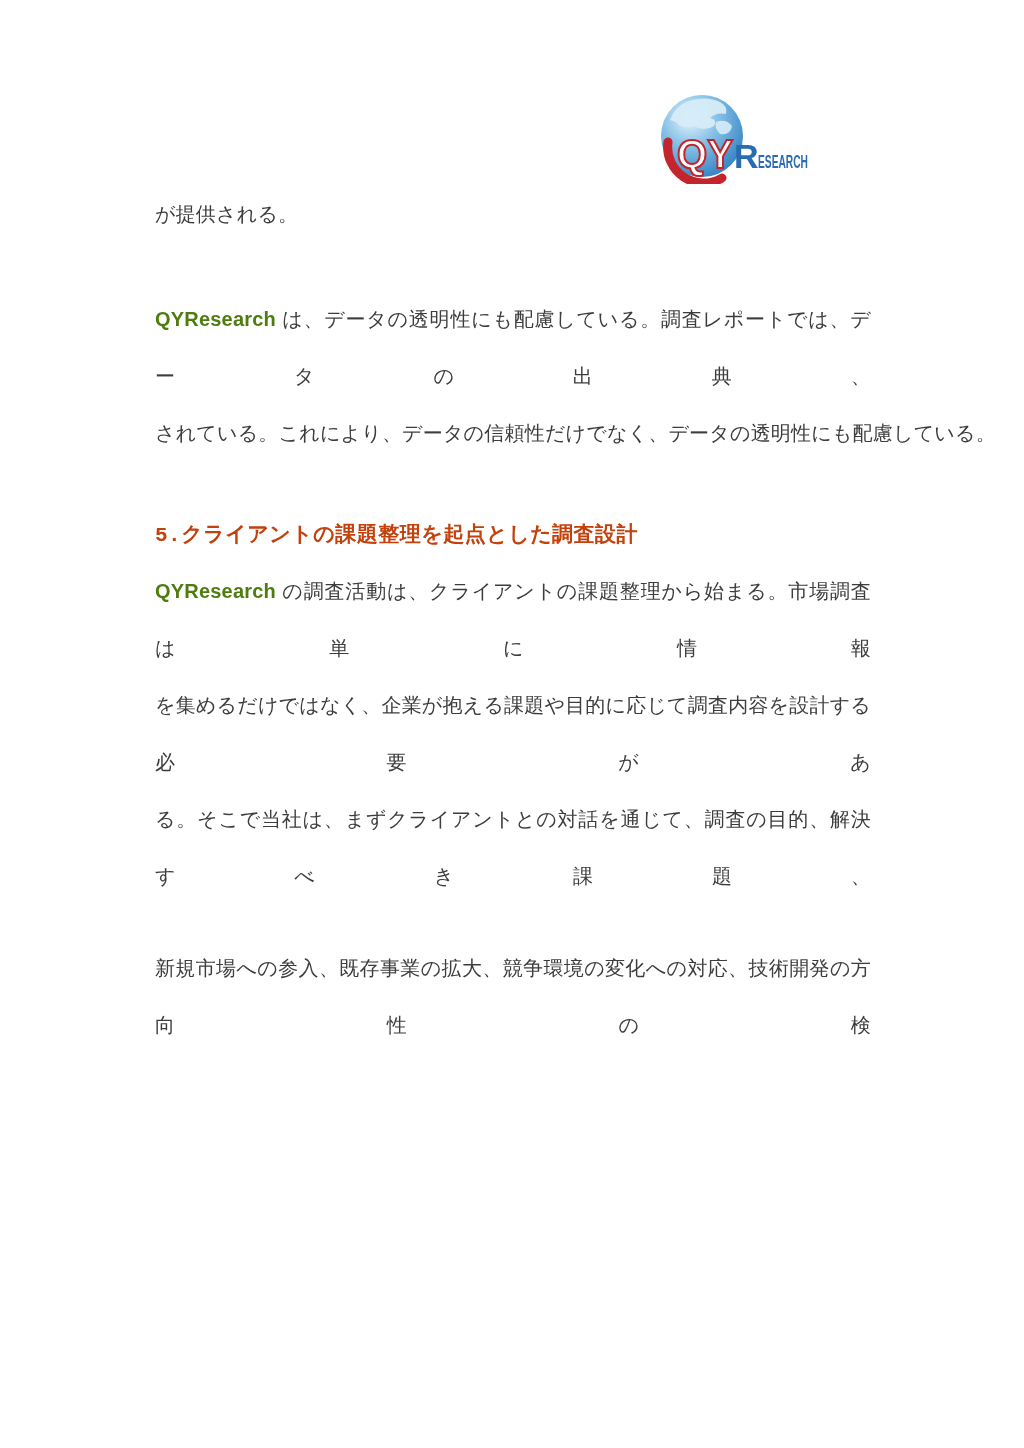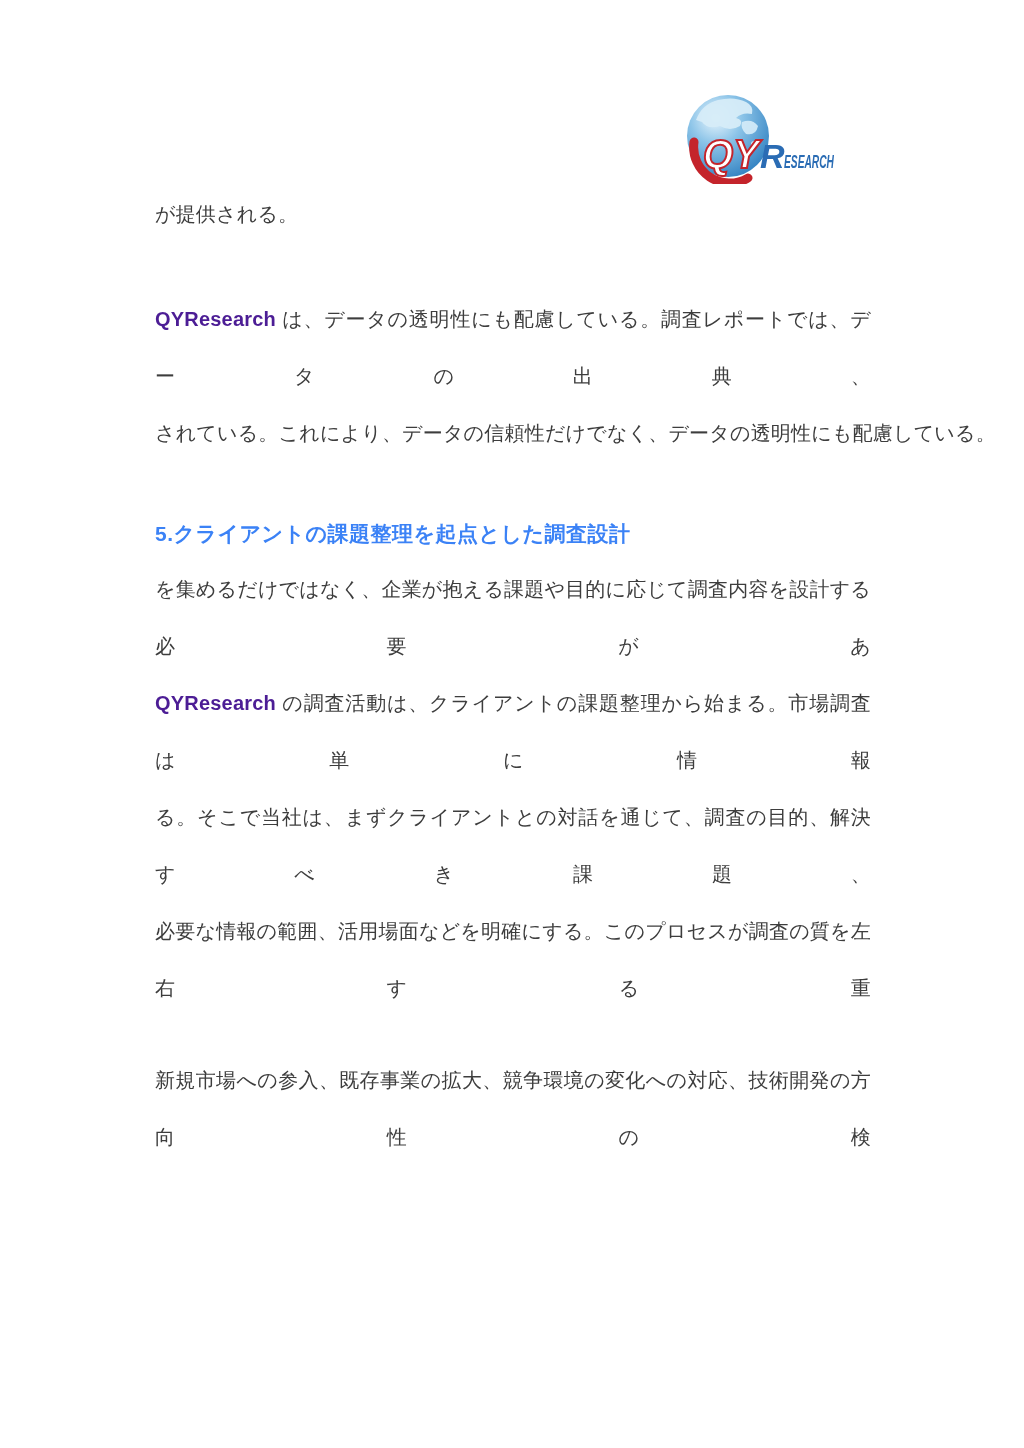--- a/index.html
+++ b/index.html
@@ -7,25 +7,24 @@
   .page {
     position: relative;
     width: 1024px;
     height: 1448px;
     background: #ffffff;
     overflow: hidden;
     font-family: "Liberation Sans", "DejaVu Sans", sans-serif;
   }
   .logo-wrap {
     position: absolute;
-    left: 682px;
+    left: 656px;
     top: 92px;
     width: 160px;
     height: 92px;
-    font-style: italic;
   }
   .doc-body {
     position: absolute;
     left: 155px;
     top: 0;
     width: 716px;
     padding-top: 186px;
     color: #3d3d3d;
   }
   .block { margin: 0; }
@@ -45,22 +44,22 @@
     text-align-last: justify;
     text-justify: inter-character;
   }
   .heading .line {
     font-size: 21px;
     line-height: 32px;
     font-weight: bold;
     color: #2f5496;
     letter-spacing: 0.5px;
   }
-  .seg.bold { font-weight: bold; color: #4c1d95; }
-  .heading .seg.bold { color: #3b82f6; }
+  .seg.bold { font-weight: bold; color: #4d7c0f; }
+  .heading .seg.bold { color: #c2410c; font-family: Liberation Mono, monospace; }
 </style>
 </head>
 <body>
 
 <div class="page">
 
   <div class="logo-wrap">
     <svg width="160" height="92" viewBox="0 0 160 92">
       <defs>
         <radialGradient id="globeGrad" cx="35%" cy="28%" r="80%">
@@ -89,23 +88,22 @@
         <div class="line"><span class="seg">が提供される。</span></div>
       </div>
       <div class="block block-1 paragraph">
         <div class="line fill"><span class="seg bold">QYResearch</span><span class="seg"> は、データの透明性にも配慮している。調査レポートでは、データの出典、</span></div>
         <div class="line"><span class="seg">されている。これにより、データの信頼性だけでなく、データの透明性にも配慮している。</span></div>
       </div>
       <div class="block block-2 heading">
         <div class="line"><span class="seg bold">5.クライアントの課題整理を起点とした調査設計</span></div>
       </div>
       <div class="block block-3 paragraph">
+        <div class="line fill"><span class="seg bold">QYResearch</span><span class="seg"> の調査活動は、クライアントの課題整理から始まる。市場調査は単に情報</span></div>
         <div class="line fill"><span class="seg">を集めるだけではなく、企業が抱える課題や目的に応じて調査内容を設計する必要があ</span></div>
-        <div class="line fill"><span class="seg bold">QYResearch</span><span class="seg"> の調査活動は、クライアントの課題整理から始まる。市場調査は単に情報</span></div>
         <div class="line fill"><span class="seg">る。そこで当社は、まずクライアントとの対話を通じて、調査の目的、解決すべき課題、</span></div>
-        <div class="line fill"><span class="seg">必要な情報の範囲、活用場面などを明確にする。このプロセスが調査の質を左右する重</span></div>
       </div>
       <div class="block block-4 paragraph">
         <div class="line fill"><span class="seg">新規市場への参入、既存事業の拡大、競争環境の変化への対応、技術開発の方向性の検</span></div>
       </div>
     </div>
 
 </div>
 
 </body></html>

